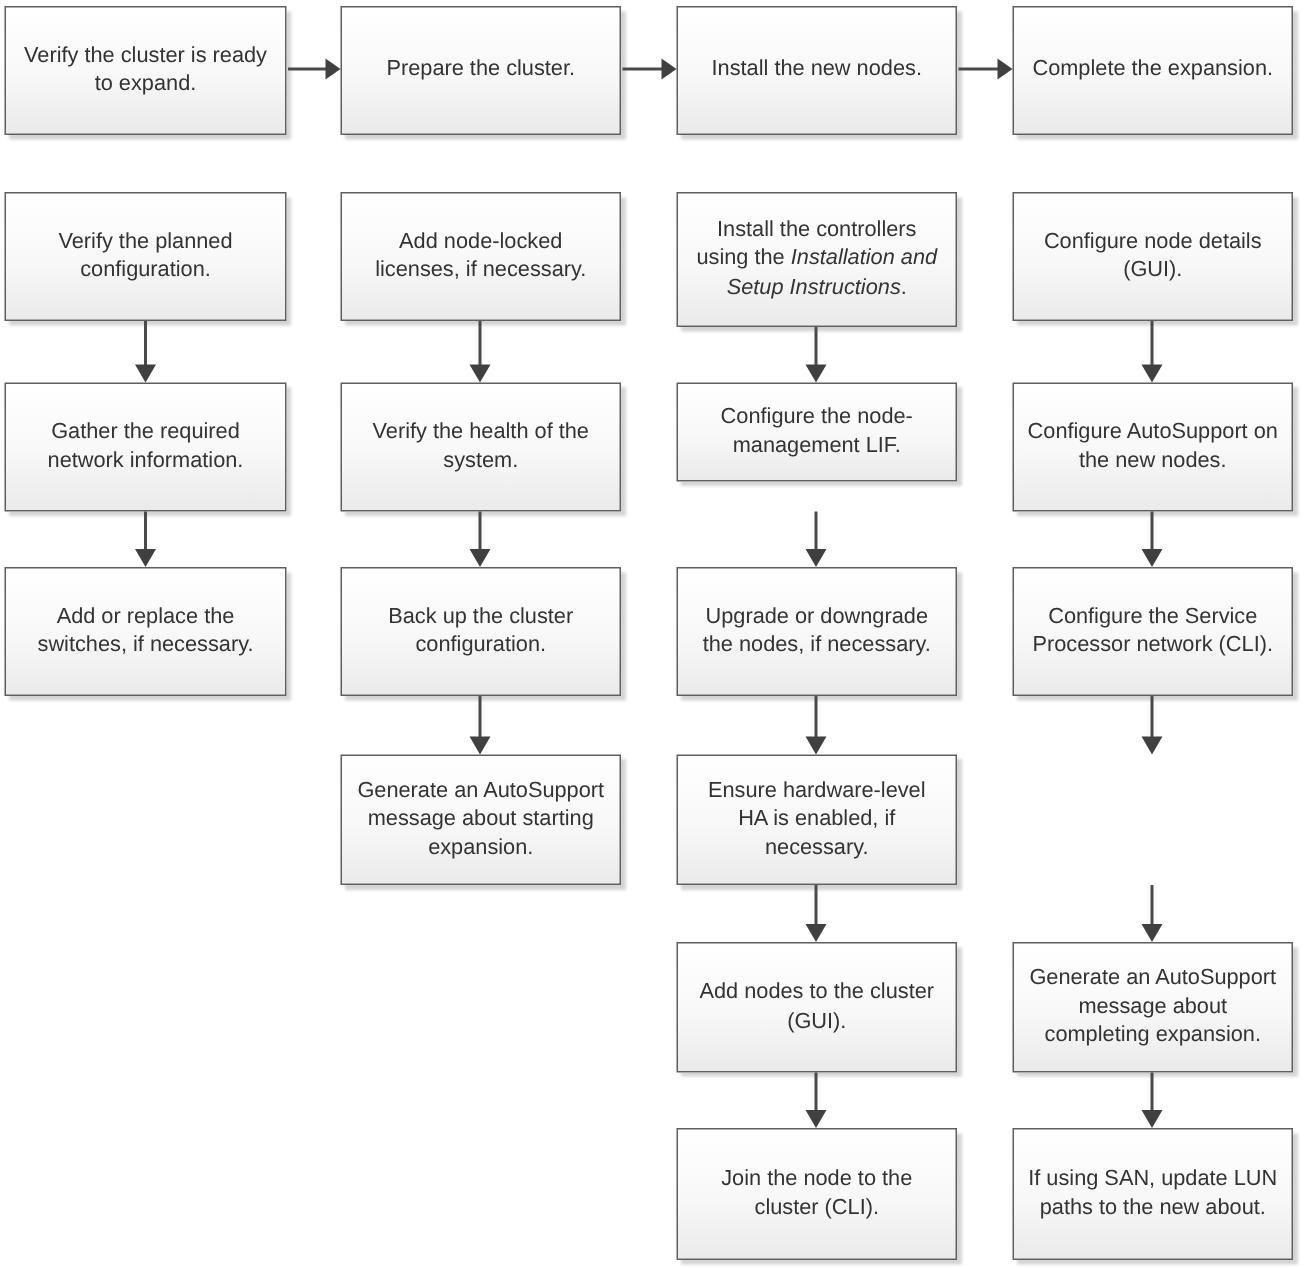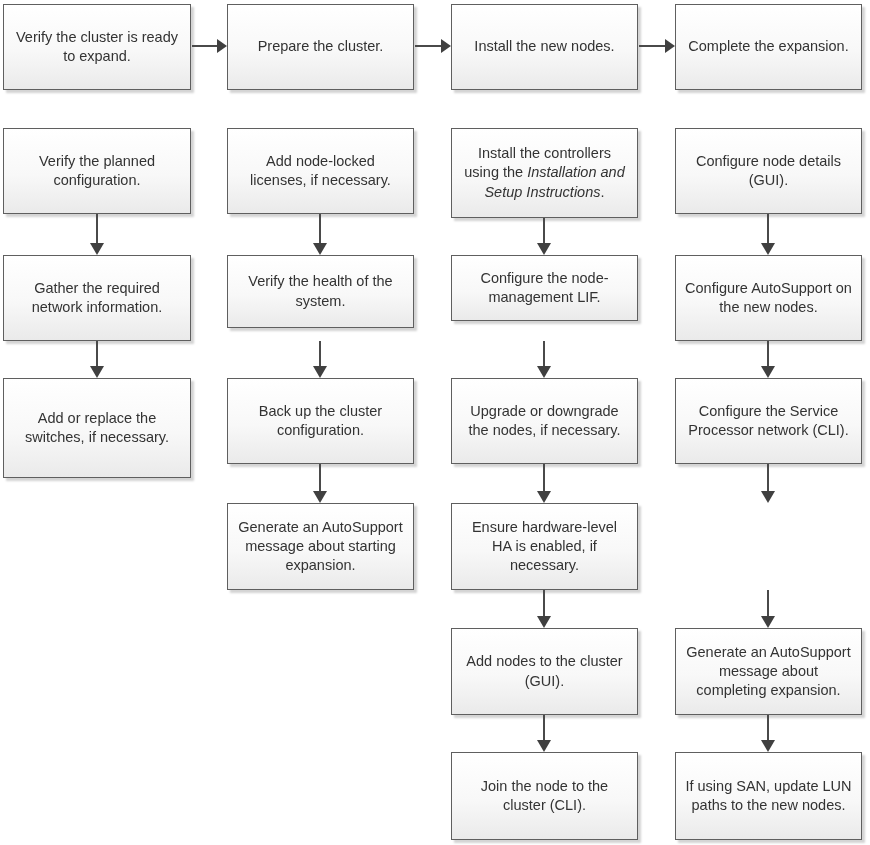--- a/index.html
+++ b/index.html
@@ -101,31 +101,31 @@
   <div class="arrow-h" style="left:192px;top:39px;width:35px"></div>
   <div class="arrow-h" style="left:415px;top:39px;width:36px"></div>
   <div class="arrow-h" style="left:639px;top:39px;width:36px"></div>
 
   <div class="box" style="left:3px;top:128px;width:188px;height:86px">
     <span>Verify the planned configuration.</span>
   </div>
   <div class="box" style="left:3px;top:255px;width:188px;height:86px">
     <span>Gather the required network information.</span>
   </div>
-  <div class="box" style="left:3px;top:378px;width:188px;height:100px">
+  <div class="box" style="left:3px;top:378px;width:188px;height:86px">
     <span>Add or replace the switches, if necessary.</span>
   </div>
 
   <div class="arrow-v" style="left:90px;top:214px;height:41px"></div>
   <div class="arrow-v" style="left:90px;top:341px;height:37px"></div>
 
   <div class="box" style="left:227px;top:128px;width:187px;height:86px">
     <span>Add node-locked licenses, if necessary.</span>
   </div>
-  <div class="box" style="left:227px;top:255px;width:187px;height:73px">
+  <div class="box" style="left:227px;top:255px;width:187px;height:86px">
     <span>Verify the health of the system.</span>
   </div>
   <div class="box" style="left:227px;top:378px;width:187px;height:86px">
     <span>Back up the cluster configuration.</span>
   </div>
   <div class="box" style="left:227px;top:503px;width:187px;height:87px">
     <span>Generate an AutoSupport message about starting expansion.</span>
   </div>
 
   <div class="arrow-v" style="left:313px;top:214px;height:41px"></div>
@@ -165,21 +165,21 @@
   <div class="box" style="left:675px;top:255px;width:187px;height:86px">
     <span>Configure AutoSupport on the new nodes.</span>
   </div>
   <div class="box" style="left:675px;top:378px;width:187px;height:86px">
     <span>Configure the Service Processor network (CLI).</span>
   </div>
   <div class="box" style="left:675px;top:628px;width:187px;height:87px">
     <span>Generate an AutoSupport message about completing expansion.</span>
   </div>
   <div class="box" style="left:675px;top:752px;width:187px;height:88px">
-    <span>If using SAN, update LUN paths to the new nodes.</span>
+    <span>If using SAN, update LUN paths to the new about.</span>
   </div>
 
   <div class="arrow-v" style="left:761px;top:214px;height:41px"></div>
   <div class="arrow-v" style="left:761px;top:341px;height:37px"></div>
   <div class="arrow-v" style="left:761px;top:464px;height:39px"></div>
   <div class="arrow-v" style="left:761px;top:590px;height:38px"></div>
   <div class="arrow-v" style="left:761px;top:715px;height:37px"></div>
 
 </div>
 

